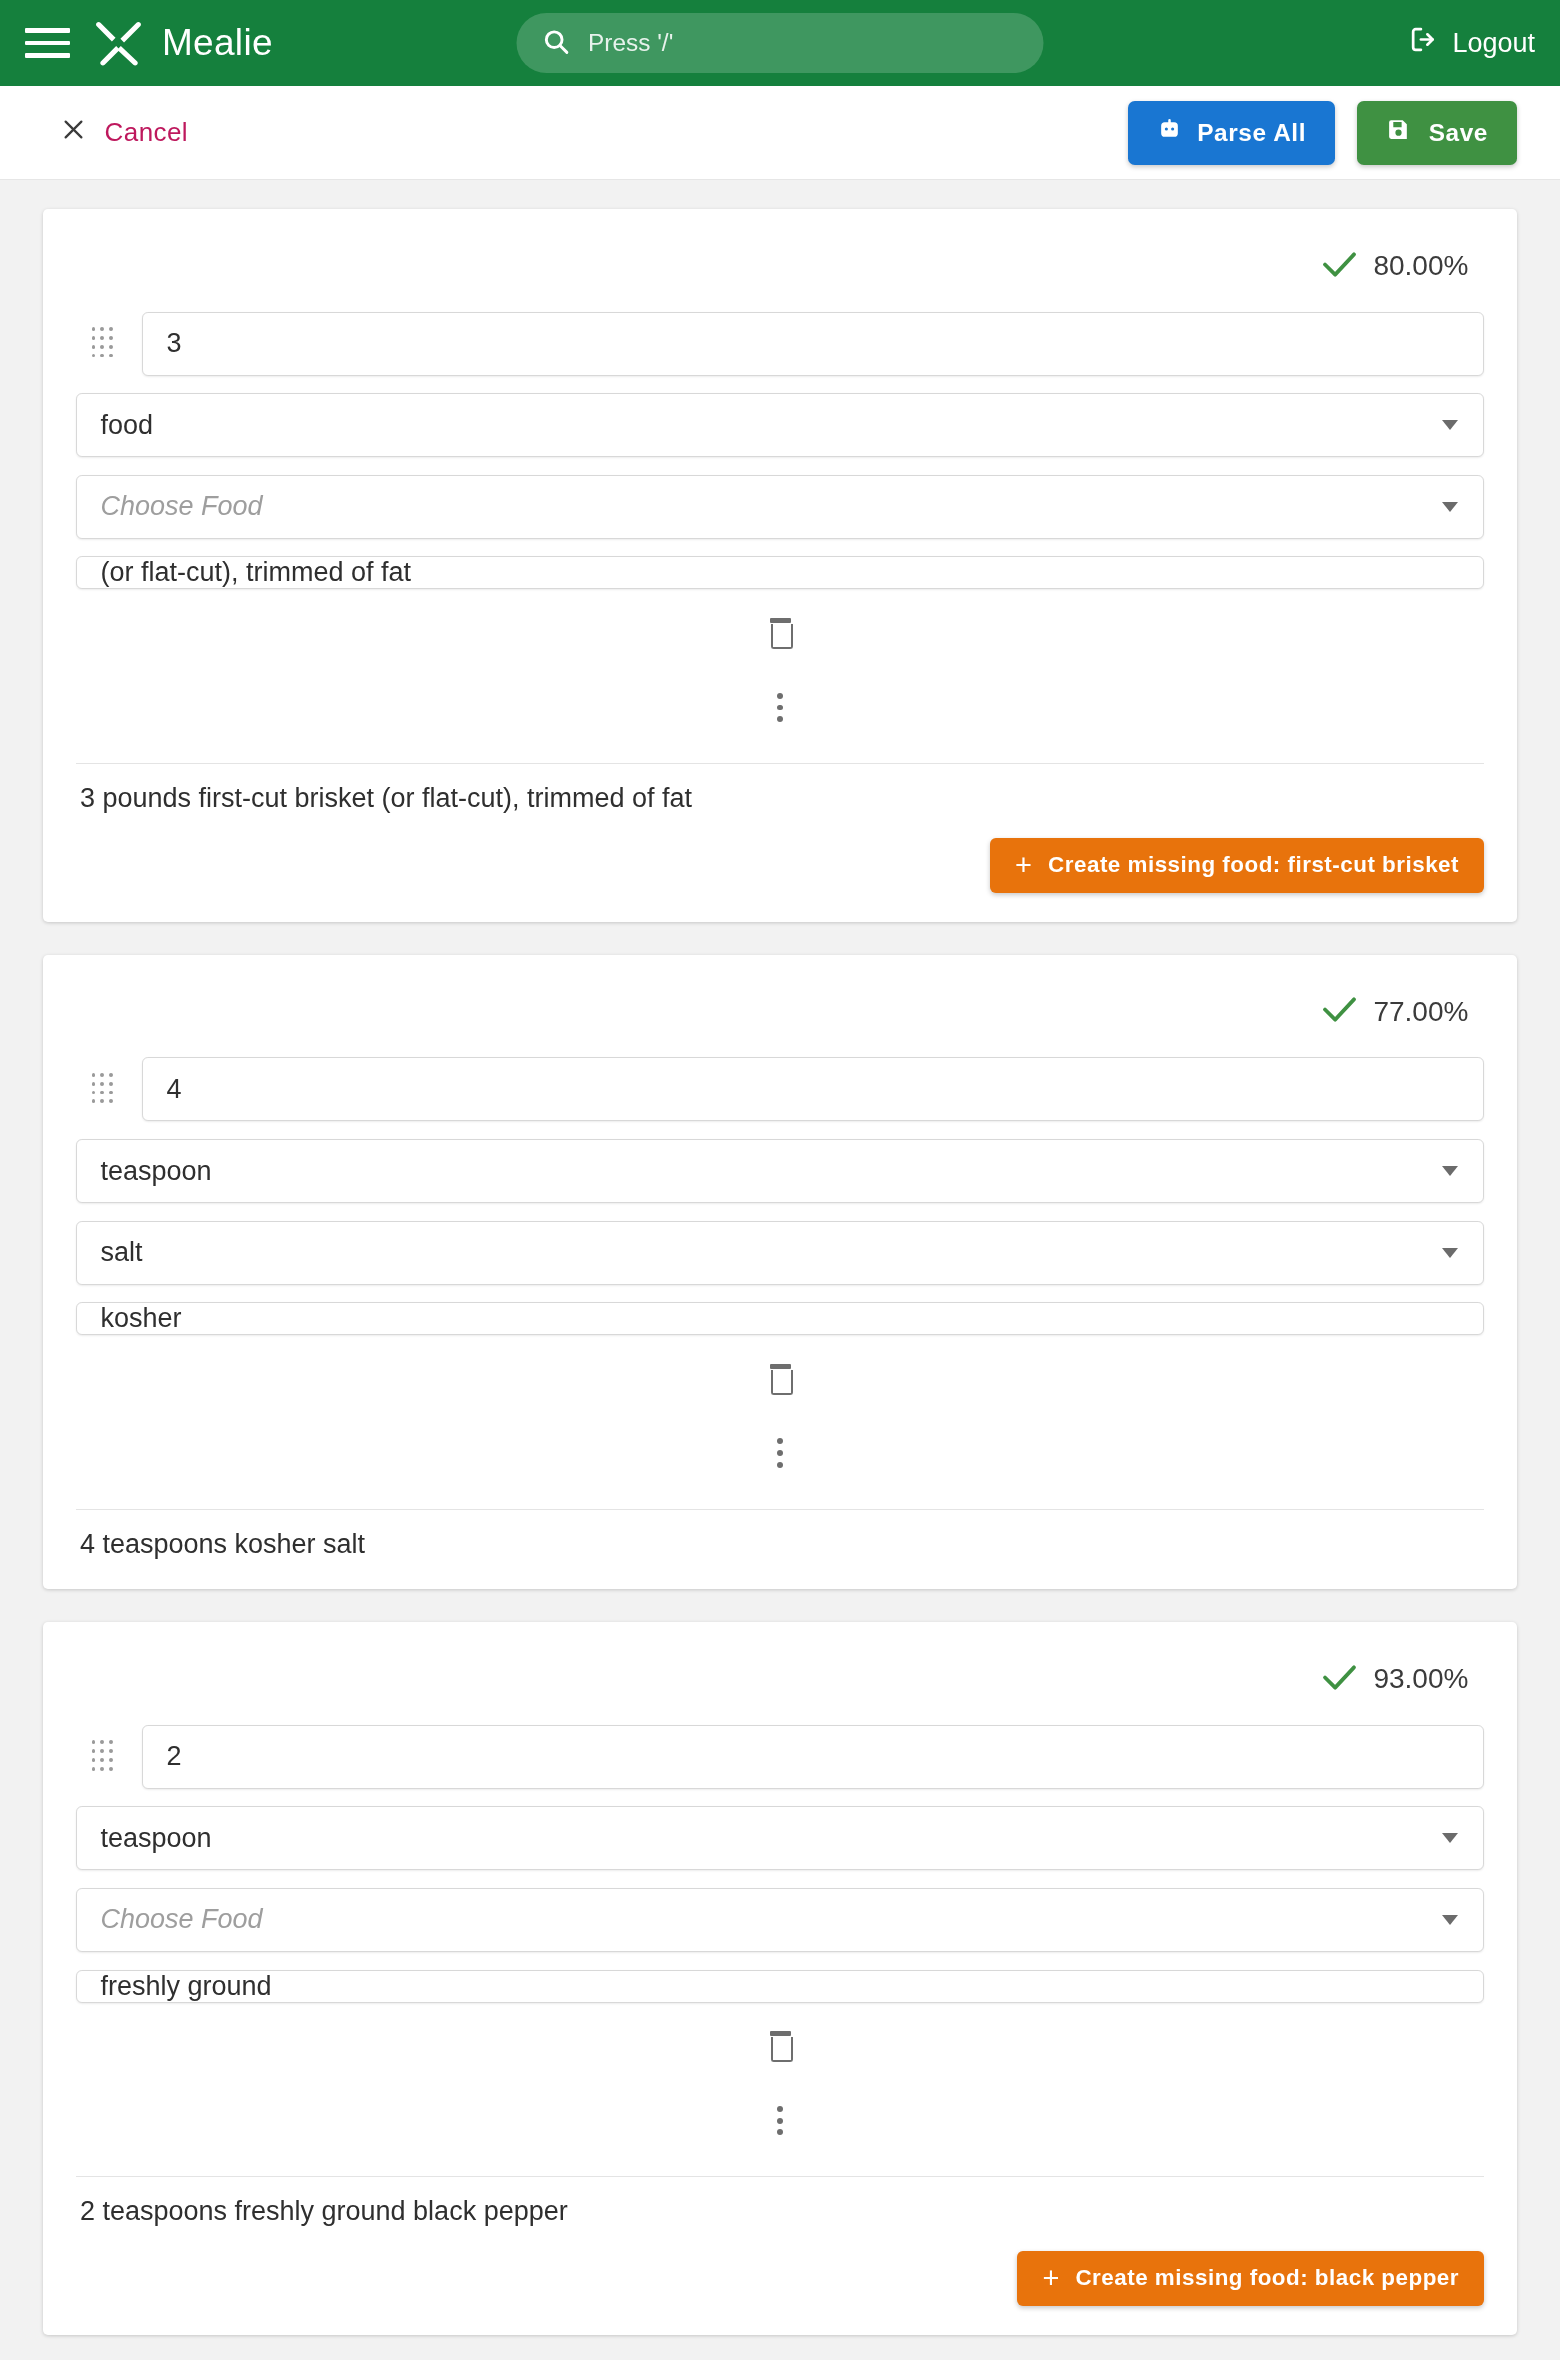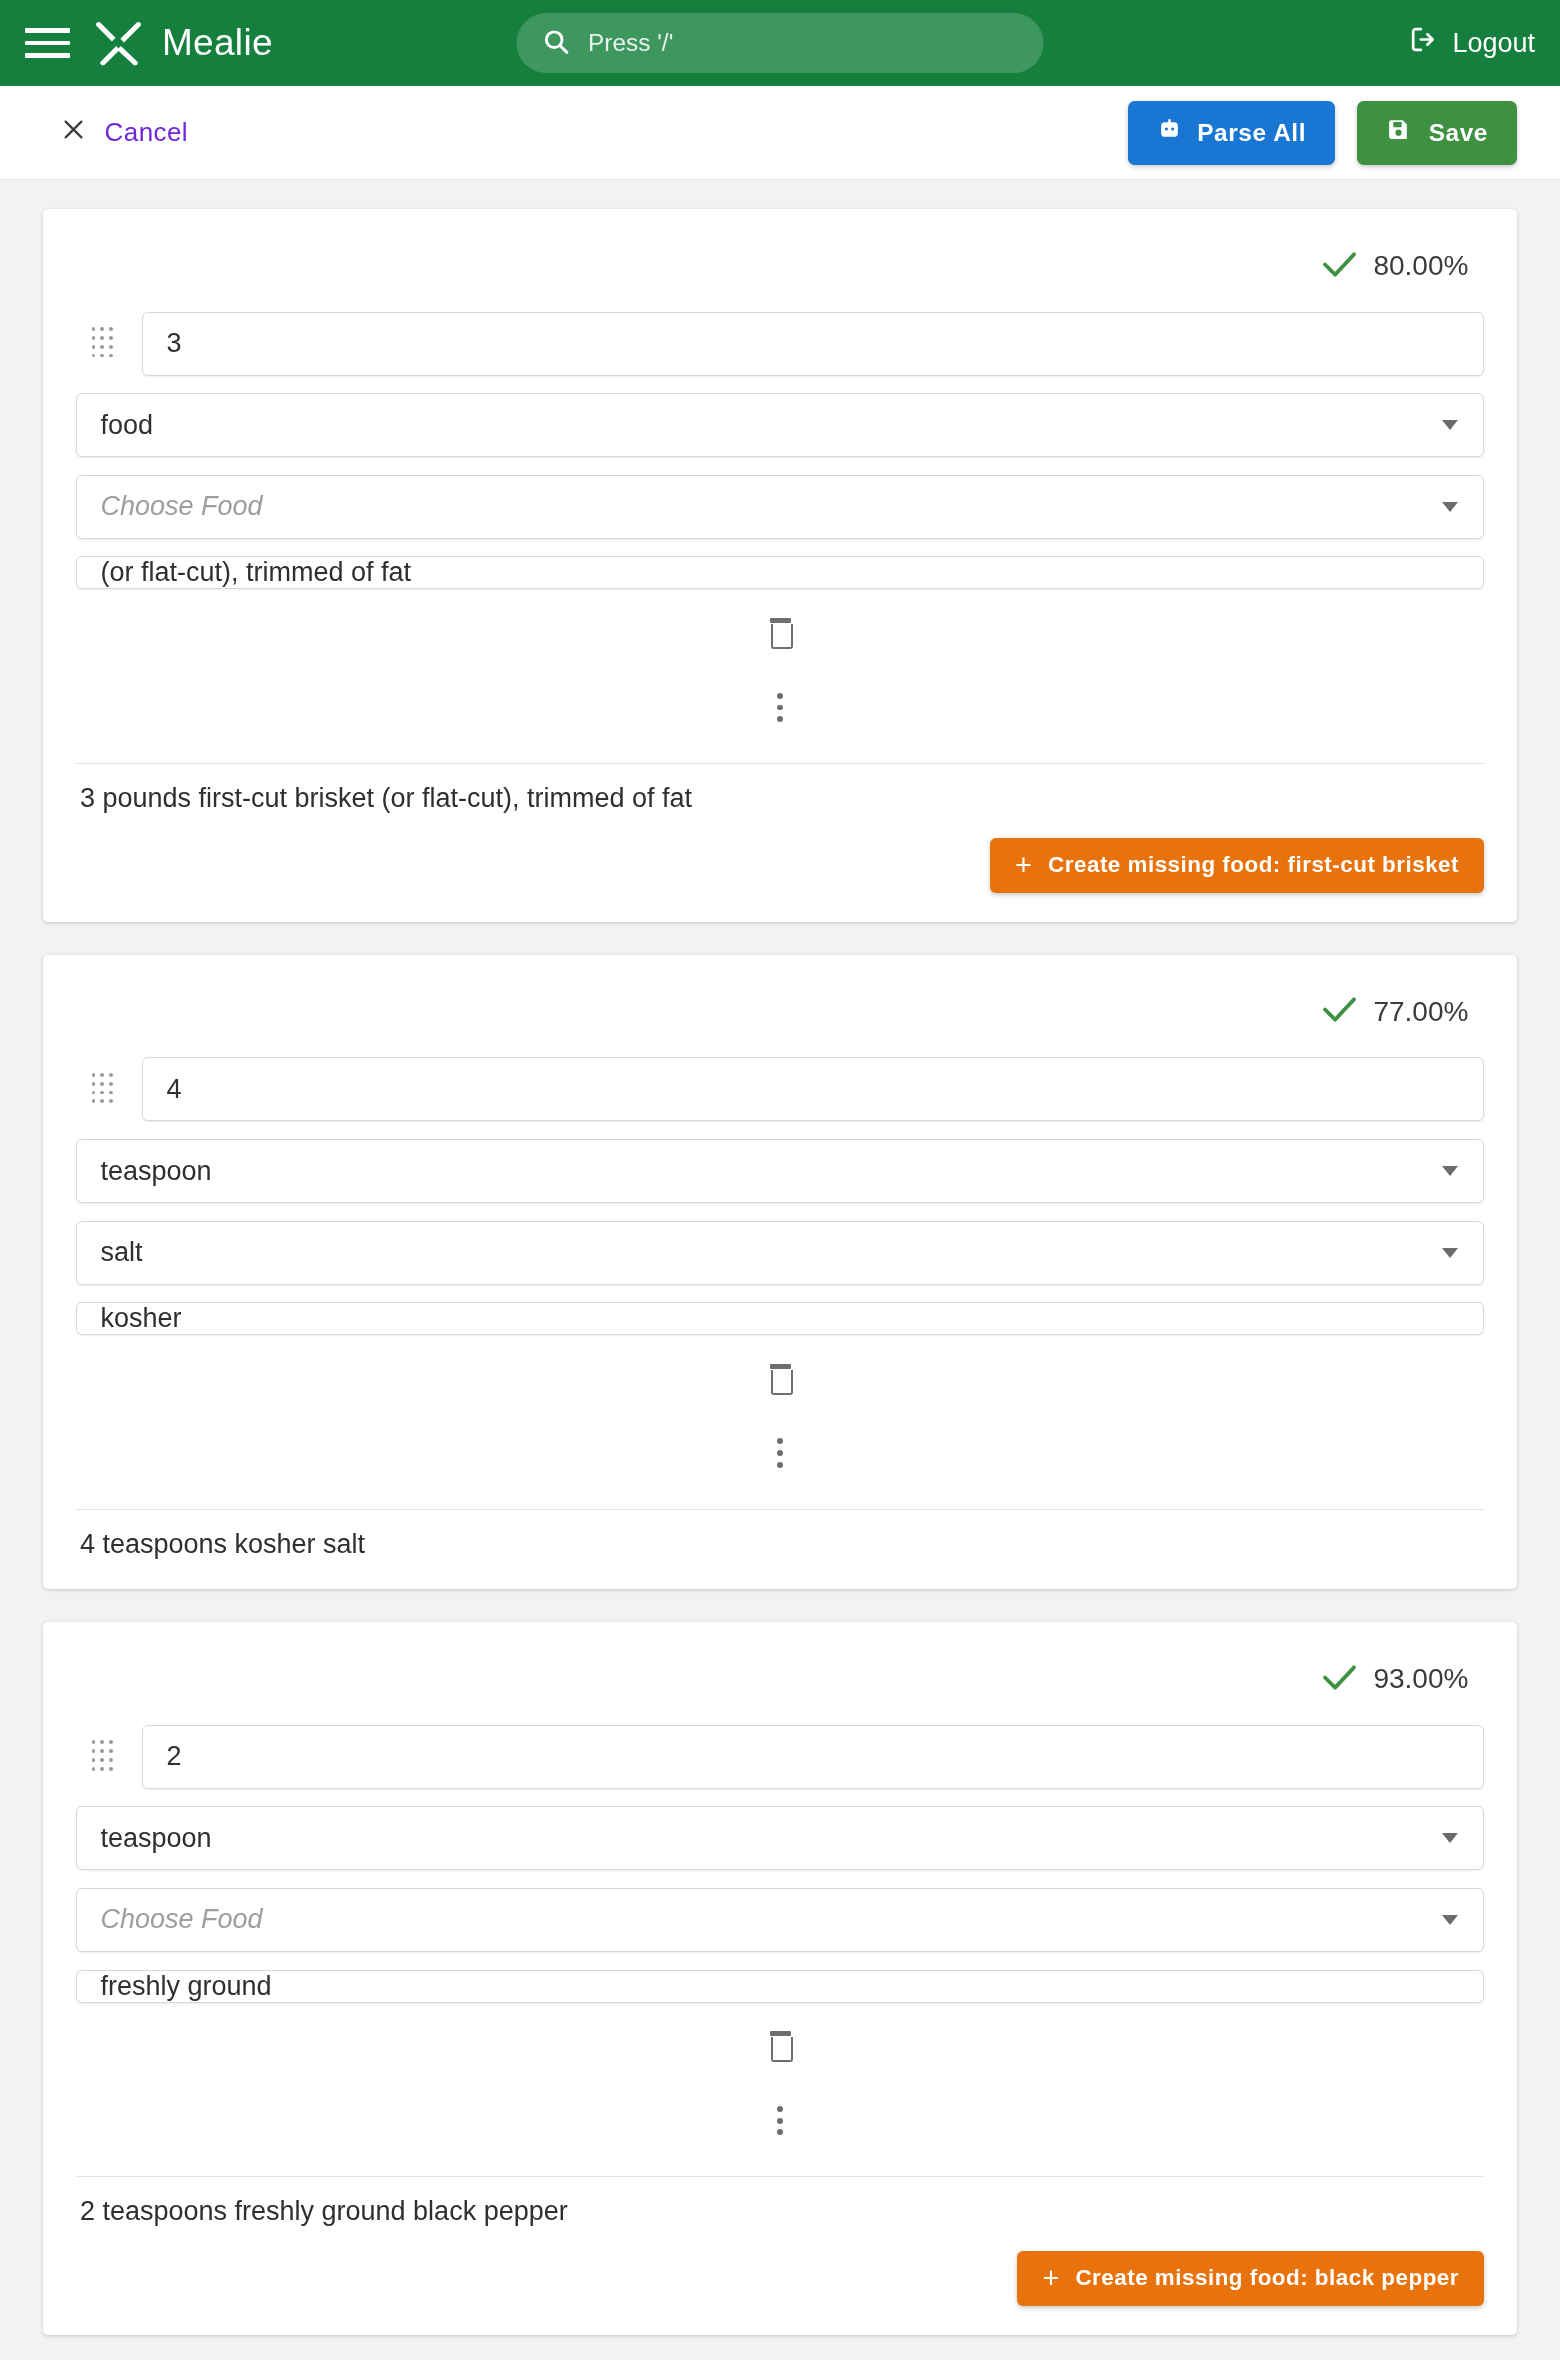--- a/index.html
+++ b/index.html
@@ -88,21 +88,21 @@
     display: flex;
     align-items: center;
     padding: 0 43px 0 60px;
     border-bottom: 1px solid #e6e6e6;
   }
   .cancel-btn {
     display: flex;
     align-items: center;
     gap: 17.6px;
     font-size: 26px;
-    color: #6d28d9;
+    color: #be185d;
     cursor: pointer;
     letter-spacing: 0.4px;
   }
   .action-right {
     margin-left: auto;
     display: flex;
     gap: 21.5px;
   }
   .btn {
     border: none;

